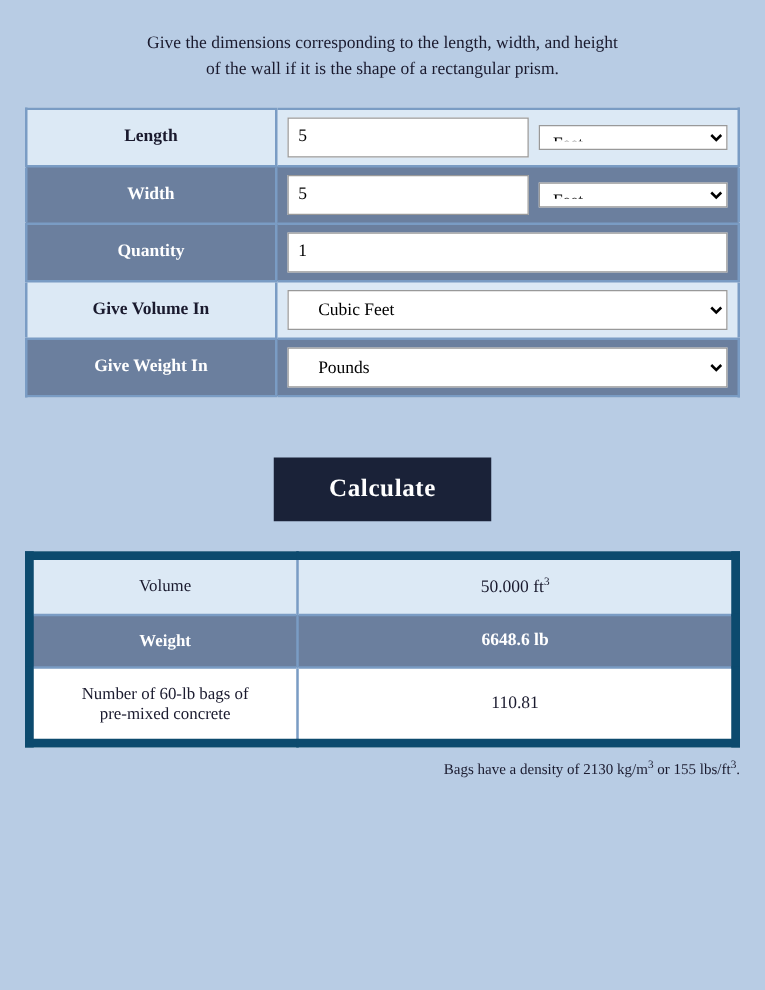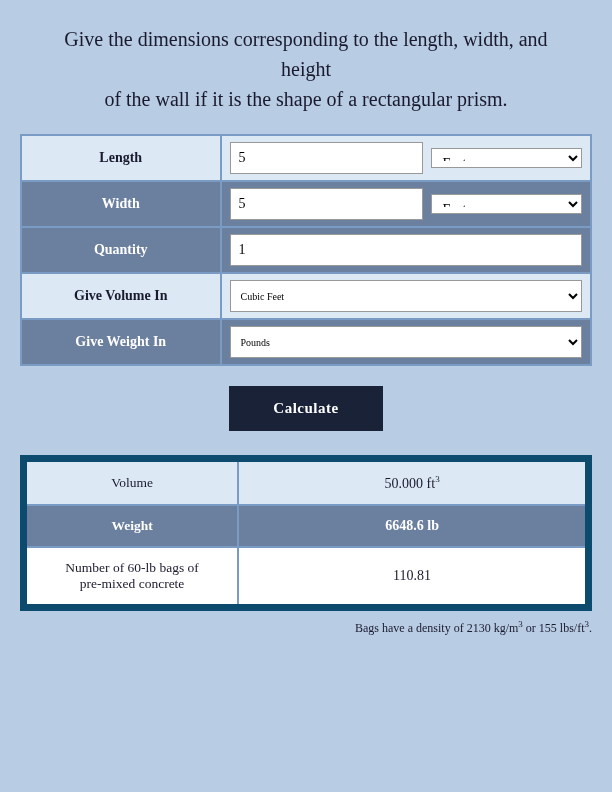--- a/index.html
+++ b/index.html
@@ -15,21 +15,21 @@
       padding: 20px;
     }
 
     .page-wrapper {
       width: 572px;
       background: #b8cce4;
     }
 
     .intro-text {
       text-align: center;
-      font-size: 20px;
+      font-size: 14px;
       color: #1a1a2e;
       margin-bottom: 16px;
       line-height: 1.5;
       padding: 4px 20px;
     }
 
     
     .input-table {
       width: 100%;
       border-collapse: collapse;
@@ -108,47 +108,48 @@
       border: 1px solid #999;
       padding: 6px 8px;
       font-size: 14px;
       font-family: Georgia, serif;
       width: 100%;
       height: 32px;
     }
 
     .full-select {
       border: 1px solid #999;
-      padding: 6px 6px;
-      font-size: 10px;
+      padding: 6px 20px;
+      font-size: 14px;
       font-family: Georgia, serif;
       background: #fff;
       height: 32px;
       width: 100%;
       cursor: pointer;
       appearance: auto;
     }
 
     
     .calc-btn-wrapper {
       display: flex;
       justify-content: center;
       margin-bottom: 24px;
     }
 
     .calc-button {
       background: #1a2238;
       color: #fff;
       font-family: Georgia, serif;
-      font-size: 15px;
+      font-size: 20px;
       font-weight: bold;
       padding: 14px 44px;
       border: none;
       cursor: pointer;
       letter-spacing: 0.5px;
+      margin-top: 28px;
     }
 
     
     .results-table {
       width: 100%;
       border-collapse: collapse;
       border: 7px solid #0c4a6e;
       background: #fff;
       margin-bottom: 8px;
     }

